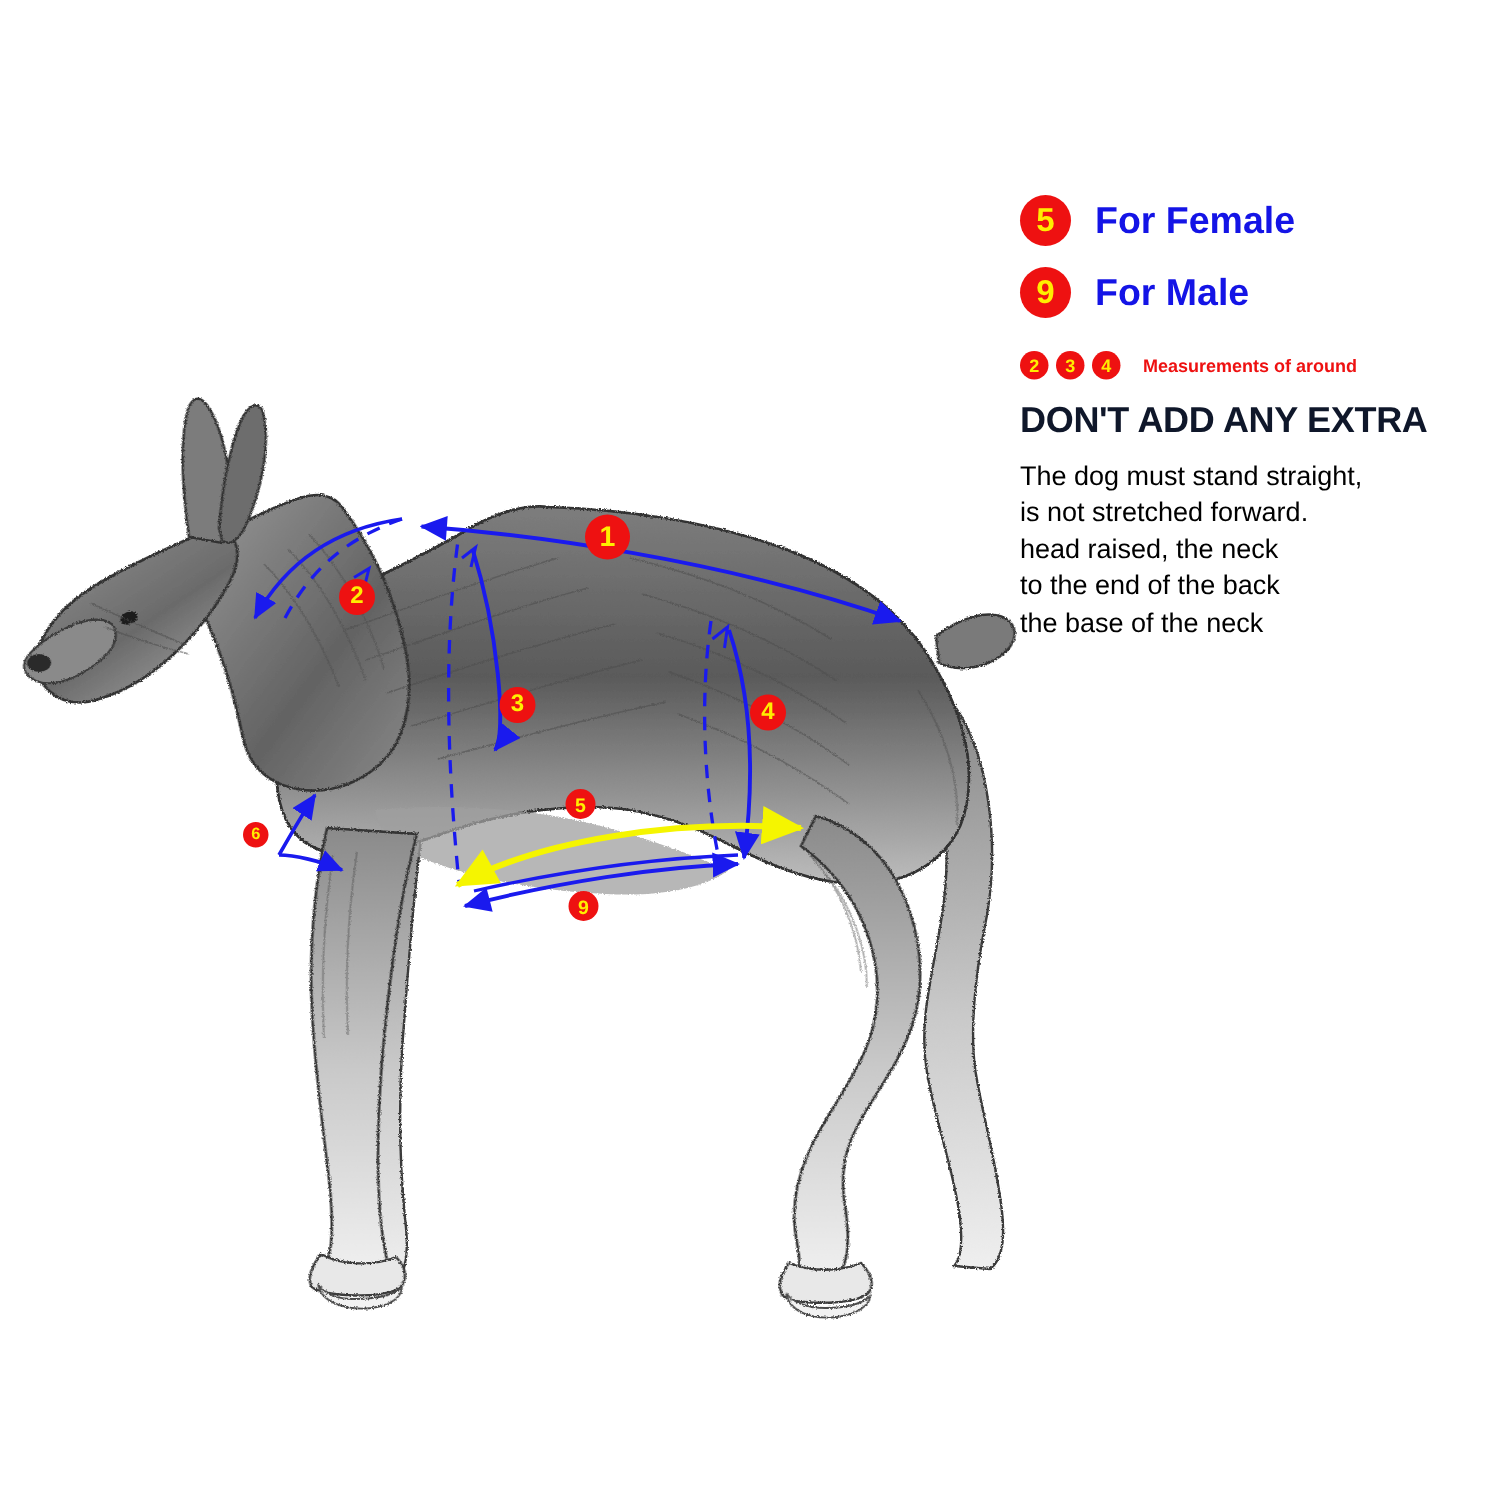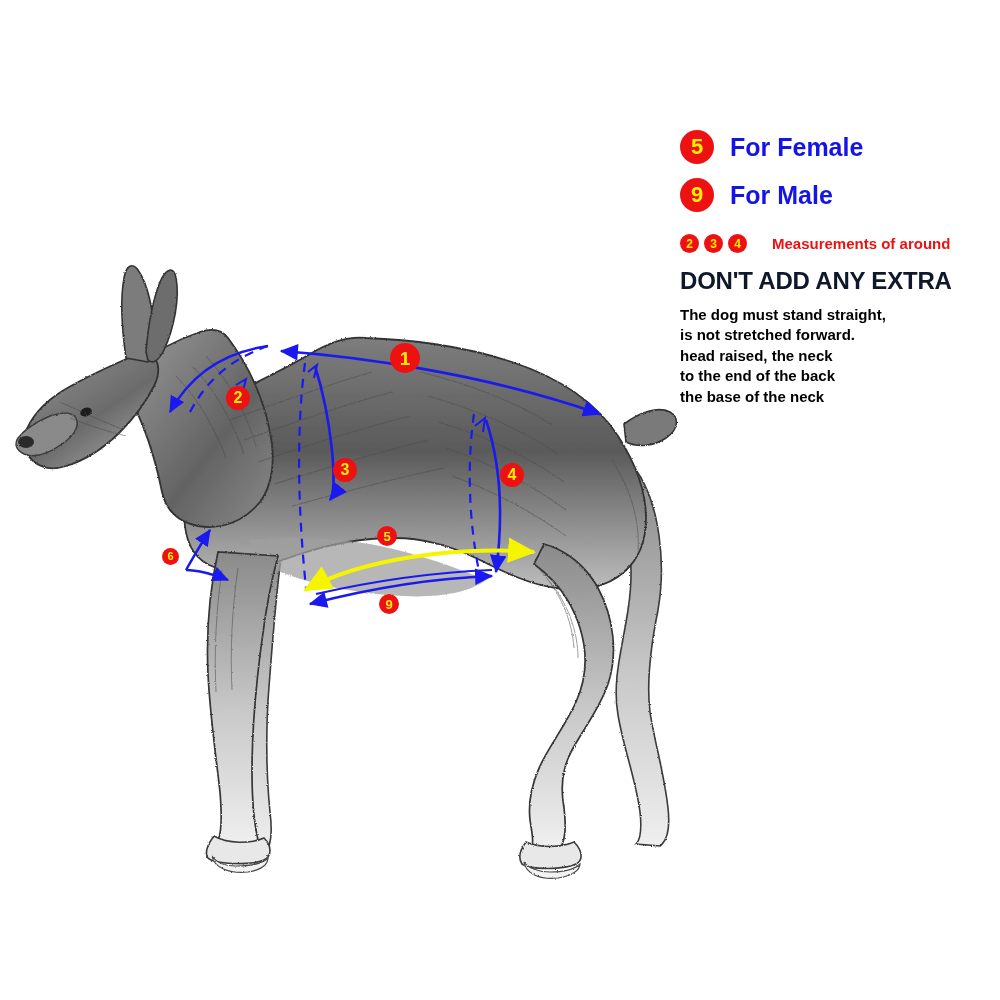--- a/index.html
+++ b/index.html
@@ -95,36 +95,36 @@
     margin-top: 22px;
     margin-bottom: 4px;
   }
   #around-row .legend-badge {
     width: 19px; height: 19px; font-size: 12px;
     margin-right: 5px;
   }
   #around-row .around-text {
     color: #ee1111;
     font-weight: bold;
-    font-size: 15px;
-    margin-left: 20px;
+    font-size: 12px;
+    margin-left: 10px;
     white-space: nowrap;
   }
   #warning {
     color: #0f172a;
     font-weight: bold;
     font-size: 24px;
     margin-top: 14px;
     letter-spacing: -0.2px;
   }
   #notes {
     margin-top: 10px;
     color: #000000;
-    font-size: 15px;
-    font-weight: bold;
+    font-size: 18px;
+    font-weight: normal;
     line-height: 1.36;
   }
   #notes div { white-space: nowrap; }
 </style>
 </head>
 <body>
 
 <div id="stage">
 
   <div id="dog-art">

